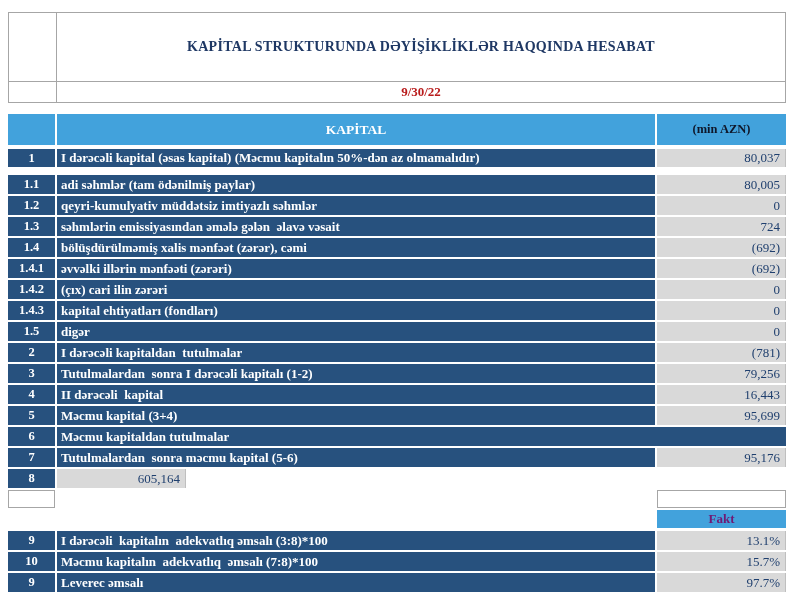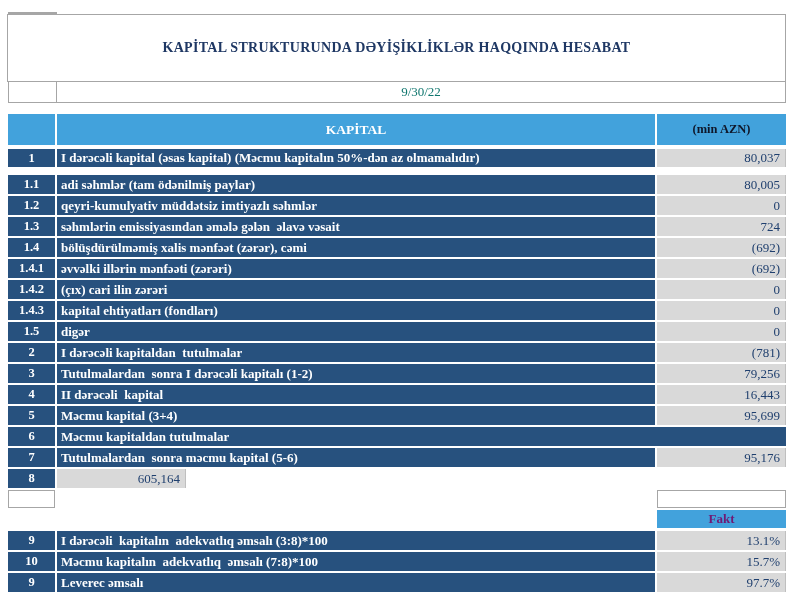--- a/index.html
+++ b/index.html
@@ -11,26 +11,26 @@
 
   
   .toprow { display:flex; }
   .toprow .corner {
     width:49px; flex:none; border:1px solid #a6a6a6; background:#ffffff; box-sizing:border-box;
   }
   .toprow .merge {
     flex:1; border:1px solid #a6a6a6; margin-left:-1px; box-sizing:border-box;
     display:flex; align-items:center; justify-content:center;
   }
-  .title-row { height:70px;flex-direction:column; }
+  .title-row { height:70px; }
   .title-row .merge {
     font-size:14px; font-weight:bold; color:#1f3864; letter-spacing:0.3px; text-align:center;
   }
   .date-row { height:22px; margin-top:-1px; }
-  .date-row .merge { font-size:13px; font-weight:normal; color:#0f766e; }
+  .date-row .merge { font-size:13px; font-weight:bold; color:#b91c1c; }
 
   .spacer { width:100%; }
 
   
   .band { display:flex; column-gap:2px; }
   .cell { box-sizing:border-box; display:flex; align-items:center; overflow:hidden; }
   .numc { width:47px; flex:none; justify-content:center; }
   .lblc { flex:1; padding-left:4px; white-space:pre; }
   .valc { width:129px; flex:none; justify-content:flex-end; padding-right:5px; }
 

